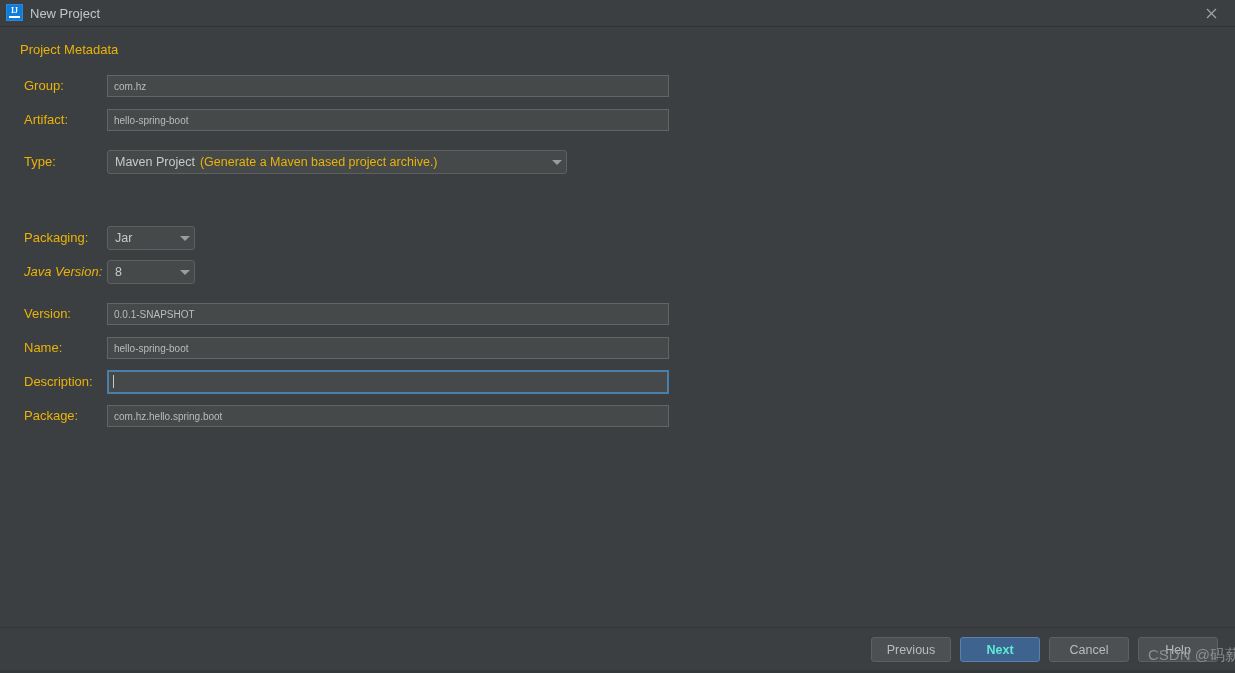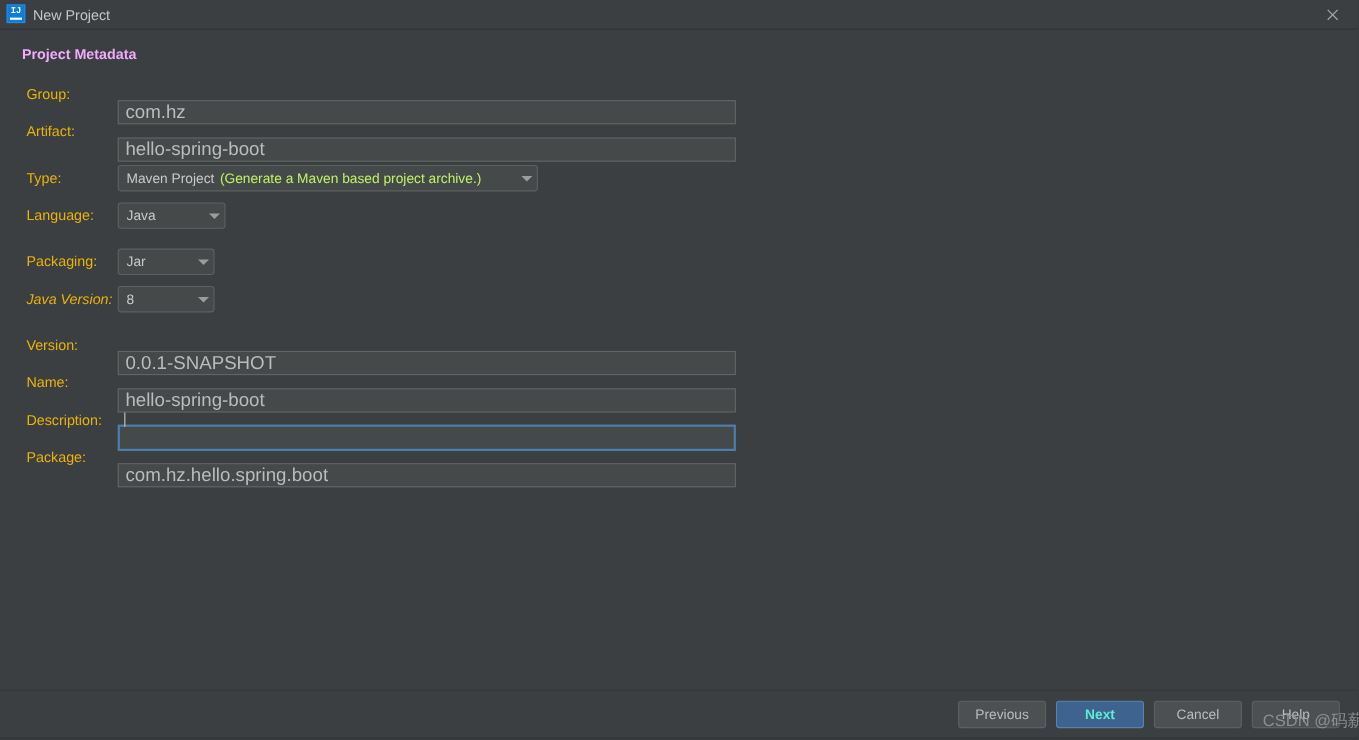--- a/index.html
+++ b/index.html
@@ -45,21 +45,21 @@
     flex-direction: column;
     align-items: center;
     justify-content: center;
   }
   .app-icon .ij-letters {
     font-size: 8px;
     font-weight: bold;
     line-height: 8px;
     color: #ffffff;
     letter-spacing: 0px;
-    font-family: Liberation Mono, monospace;
+    font-family: Liberation Serif, serif;
   }
   .app-icon .ij-bar {
     width: 11px;
     height: 2px;
     background: #ffffff;
     margin-top: 1px;
   }
   .title-text {
     position: absolute;
     left: 30px; top: 0;
@@ -77,22 +77,22 @@
     justify-content: center;
     cursor: pointer;
   }
   .close-btn svg { display: block; }
 
   
   .section-heading {
     position: absolute;
     left: 20px; top: 42px;
     font-size: 13px;
-    font-weight: bold;
-    color: #f0abfc;
+    font-weight: normal;
+    color: #eab308;
   }
 
   
   .form-row {
     position: absolute;
     left: 0;
     height: 22px;
   }
   .field-label {
     position: absolute;
@@ -101,29 +101,29 @@
     height: 22px;
     line-height: 22px;
     font-size: 13px;
     color: #eab308;
     white-space: nowrap;
   }
 
   .text-input {
     position: absolute;
     left: 107px;
-    top: 16px;
+    top: 0;
     width: 562px;
     height: 22px;
     box-sizing: border-box;
     background: #45494a;
     border: 1px solid #646464;
     color: #bbbbbb;
     font-family: "Liberation Sans", sans-serif;
-    font-size: 17px;
+    font-size: 10px;
     line-height: 20px;
     padding: 0 6px;
     outline: none;
     border-radius: 0;
   }
   .text-input.focused {
     border: 2px solid #4b7ea8;
     background: #45494a;
     padding: 0 5px;
   }
@@ -152,39 +152,39 @@
     padding-right: 4px;
   }
   .combo .combo-text {
     font-size: 12.5px;
     color: #c9c9c9;
     white-space: nowrap;
     flex: 0 0 auto;
   }
   .combo .combo-hint {
     font-size: 12.5px;
-    color: #bef264;
+    color: #eab308;
     white-space: nowrap;
     margin-left: 5px;
     flex: 0 0 auto;
   }
   .combo .chevron {
     margin-left: auto;
     padding-left: 10px;
     display: flex;
     align-items: center;
   }
   .chev-tri {
     width: 0; height: 0;
     border-left: 5px solid transparent;
     border-right: 5px solid transparent;
     border-top: 5px solid #9a9d9e;
   }
 
-  .combo.type-combo  { width: 382px; }
+  .combo.type-combo  { width: 460px; }
   .combo.small-combo { width: 88px; }
 
   
   .footer {
     position: absolute;
     left: 0;
     bottom: 0;
     width: 1235px;
     height: 46px;
     background: #3c3f41;
@@ -274,29 +274,20 @@
     <label class="field-label" style="height:24px; line-height:24px;">Type:</label>
     <div class="combo type-combo">
       <span class="combo-text">Maven Project</span>
       <span class="combo-hint">(Generate a Maven based project archive.)</span>
       <span class="chevron">
           <span class="chev-tri"></span>
         </span>
     </div>
   </div>
 
-  <div class="form-row" style="top:184px; height:24px; width:1235px;">
-    <label class="field-label" style="height:24px; line-height:24px;">Language:</label>
-    <div class="combo small-combo" style="width:98px;">
-      <span class="combo-text">Java</span>
-      <span class="chevron">
-          <span class="chev-tri"></span>
-        </span>
-    </div>
-  </div>
 
   <div class="form-row" style="top:226px; height:24px; width:1235px;">
     <label class="field-label" style="height:24px; line-height:24px;">Packaging:</label>
     <div class="combo small-combo">
       <span class="combo-text">Jar</span>
       <span class="chevron">
           <span class="chev-tri"></span>
         </span>
     </div>
   </div>

